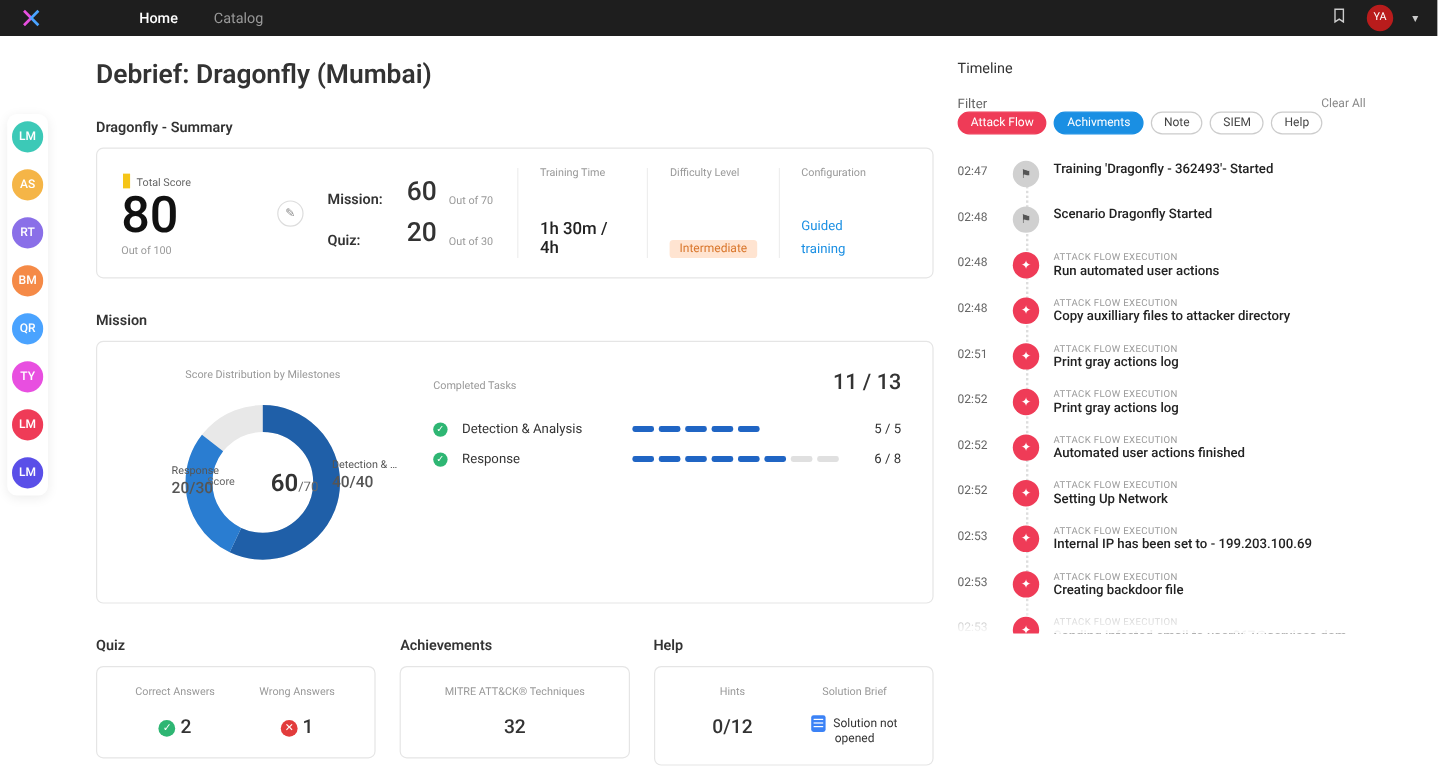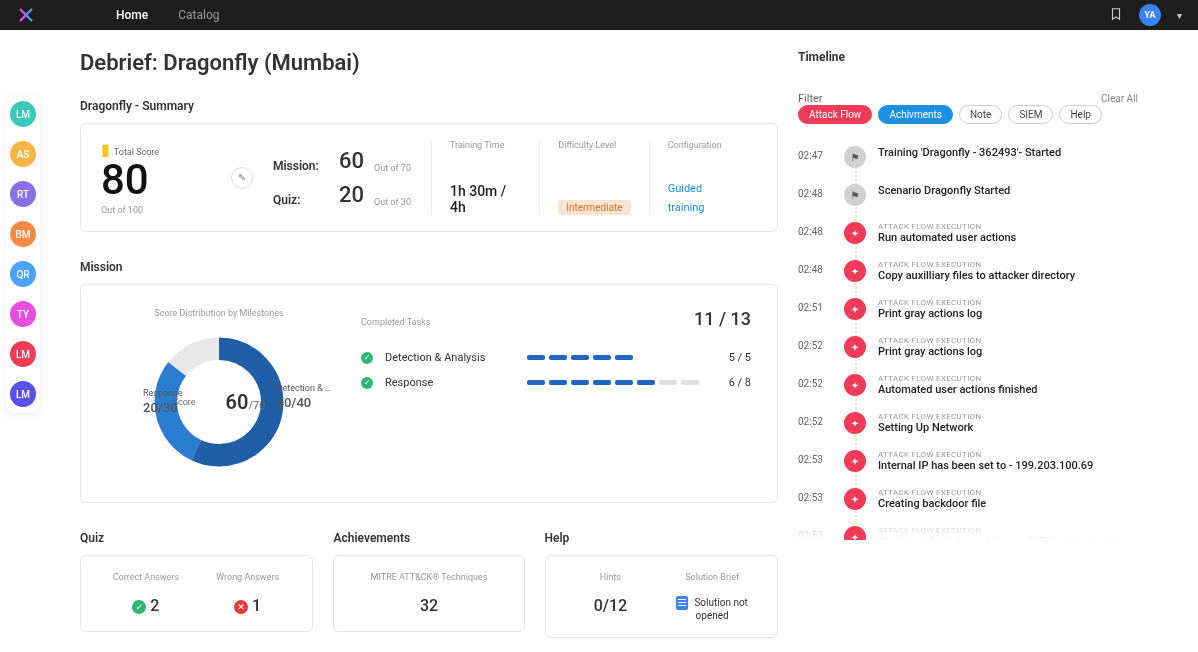--- a/index.html
+++ b/index.html
@@ -5,21 +5,21 @@
   * { box-sizing: border-box; margin: 0; padding: 0; }
   body { font-family: -apple-system, BlinkMacSystemFont, "Segoe UI", Roboto, sans-serif; background: #fff; color: #333; width: 1198px; height: 652px; overflow: hidden; }
   .topbar { height: 30px; background: #1e1e1e; display: flex; align-items: center; padding: 0 16px; color: #fff; }
   .topbar .logo { width: 20px; height: 20px; display:flex; align-items:center; justify-content:center; margin-right: 80px; }
   .topbar .navlinks { display: flex; gap: 30px; font-size: 12px; }
   .topbar .navlinks a { color: #999; cursor: pointer; }
   .topbar .navlinks a.active { color: #fff; font-weight: 500; }
   .topbar .spacer { flex: 1; }
   .topbar .rightside { display: flex; align-items: center; gap: 16px; }
   .bookmark-icon { color: #ccc; font-size: 14px; }
-  .avatar-sm { width: 22px; height: 22px; border-radius: 50%; background: #3b82f6; color:#fff; font-size:9px; display:flex; align-items:center; justify-content:center; font-weight:700;}
+  .avatar-sm { width: 22px; height: 22px; border-radius: 50%; background: #b91c1c; color:#fff; font-size:9px; display:flex; align-items:center; justify-content:center; font-weight:400;}
   .chev { color:#ccc; font-size:10px; }
 
   .usercol { position: absolute; left: 6px; top: 95px; display:flex; flex-direction:column; gap: 14px; background:#fff; padding:6px 4px; border-radius:8px; box-shadow:0 2px 10px rgba(0,0,0,0.08);}
   .uchip { width:26px; height:26px; border-radius:50%; display:flex; align-items:center; justify-content:center; color:#fff; font-size:10px; font-weight:500;}
 
   .main { padding: 20px 60px 0 80px; display:flex; gap: 20px; }
   .left { flex: 1; min-width:0; }
   .right { width: 340px; }
 
   h1.pagetitle { font-size: 22px; font-weight:600; margin-bottom: 24px; }
@@ -76,21 +76,21 @@
   .card { border:1px solid #e5e5e5; border-radius:6px; padding:16px 14px; flex:1;}
   .cols { display:flex; text-align:center;}
   .col { flex:1;}
   .col .cl { font-size:9px; color:#999; margin-bottom:14px;}
   .col .cv { font-size:16px; font-weight:500;}
   .ic-ok { display:inline-block; width:14px; height:14px; border-radius:50%; background:#2eb673; color:#fff; font-size:9px; text-align:center; line-height:14px; margin-right:4px; vertical-align:middle;}
   .ic-bad { display:inline-block; width:14px; height:14px; border-radius:50%; background:#e23c3c; color:#fff; font-size:9px; text-align:center; line-height:14px; margin-right:4px; vertical-align:middle;}
   .ic-doc { display:inline-block; width:12px; height:14px; background:#3b82f6; border-radius:2px; margin-right:6px; vertical-align:middle; position:relative;}
   .ic-doc::after { content:""; position:absolute; left:2px; right:2px; top:3px; height:1px; background:#fff; box-shadow:0 3px 0 #fff, 0 6px 0 #fff;}
 
-  .timeline h3 { font-size:12px; font-weight:700; margin-bottom:28px;}
+  .timeline h3 { font-size:12px; font-weight:400; margin-bottom:16px;}
   .filterrow { display:flex; align-items:center; justify-content:space-between; }
   .filterrow .fl { font-size:11px; color:#666;}
   .filterrow .clr { font-size:10px; color:#888; cursor:pointer;}
   .chips { display:flex; gap:6px; flex-wrap:wrap; margin-bottom:14px;}
   .chip { border:1px solid #ccc; border-radius:12px; padding:3px 10px; font-size:10px; background:#fff; cursor:pointer; color:#444;}
   .chip.red { background:#ef3b57; color:#fff; border-color:#ef3b57;}
   .chip.blue { background:#1a8fe3; color:#fff; border-color:#1a8fe3;}
 
   .tlist { position:relative; height: 402px; overflow:hidden;}
   .titem { display:flex; gap:12px; padding:8px 0; position:relative;}

